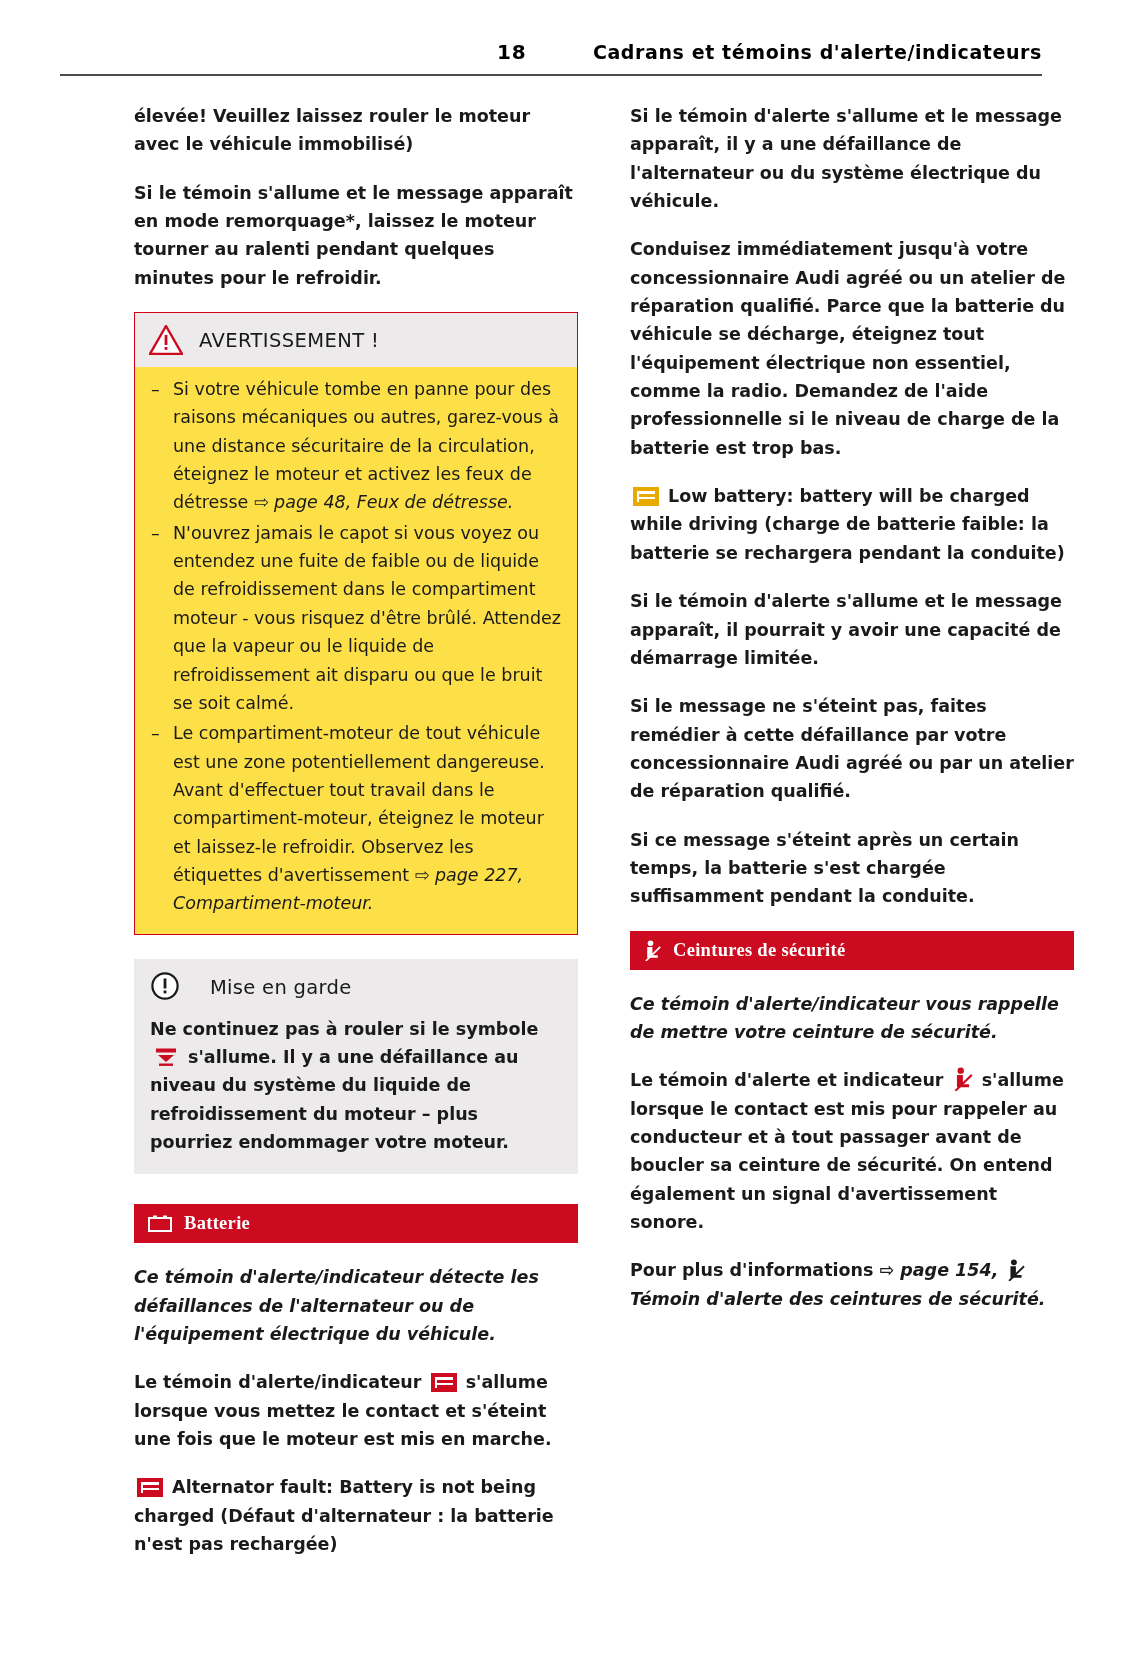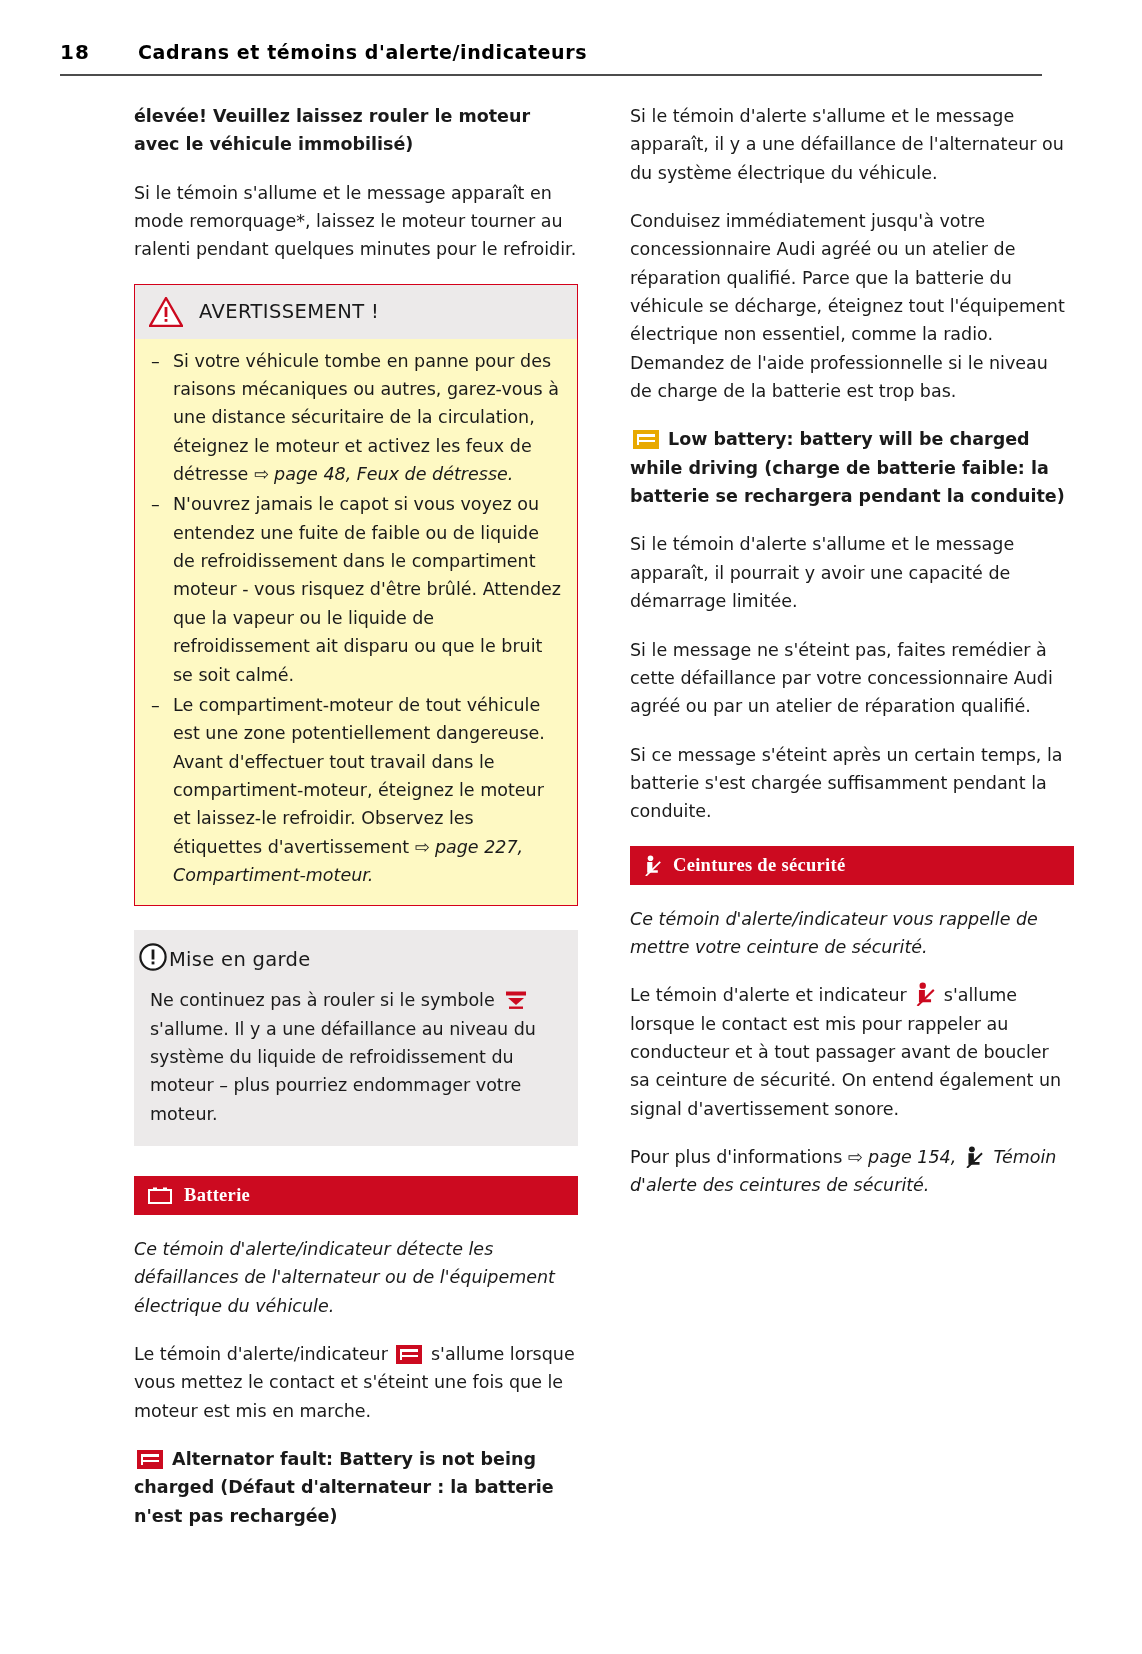--- a/index.html
+++ b/index.html
@@ -20,27 +20,28 @@
     left: 0; top: 0;
     width: 1142px;
     height: 1654px;
     box-sizing: border-box;
     padding: 40px 100px 40px 30px;
   }
   
   .header {
     display: flex;
     align-items: baseline;
-    gap: 34px;
+    gap: 52px;
     padding-left: 0;
     margin-left: 30px;
     border-bottom: 2px solid #4c4c4c;
     padding-bottom: 10px;
     margin-bottom: 26px;
     width: 982px;
+    justify-content: flex-end;
   }
   .page-number {
     font-size: 20px;
     font-weight: bold;
     letter-spacing: 1px;
     color: #000;
     width: 44px;
   }
   .header-title {
     font-size: 19px;
@@ -56,28 +57,29 @@
     width: 940px;
   }
   .col {
     width: 444px;
   }
   p {
     margin: 0 0 20px 0;
     font-size: 17.5px;
     line-height: 1.62;
     color: #1a1a1a;
+    font-weight: bold;
   }
   .bold { font-weight: bold; }
   .italic { font-style: italic; }
   .ital-ref { font-style: italic; }
   
   .warnbox {
     border: 1px solid #d4001a;
-    background: #fef9c3;
+    background: #fde047;
     margin: 0 0 24px 0;
   }
   .warnbox-head {
     background: #eceaea;
     display: flex;
     align-items: center;
     gap: 16px;
     padding: 12px 14px;
   }
   .warnbox-title {
@@ -113,22 +115,22 @@
     top: 0;
   }
   
   .cautionbox {
     background: #eceaea;
     margin: 0 0 30px 0;
   }
   .cautionbox-head {
     display: flex;
     align-items: center;
-    gap: 1px;
-    padding: 12px 16px 10px 4px;
+    gap: 30px;
+    padding: 12px 16px 10px 16px;
   }
   .cautionbox-title {
     font-size: 19.5px;
     letter-spacing: 0.3px;
   }
   .cautionbox-body {
     padding: 0 16px 18px 16px;
   }
   .cautionbox-body p { margin-bottom: 0; }
   

